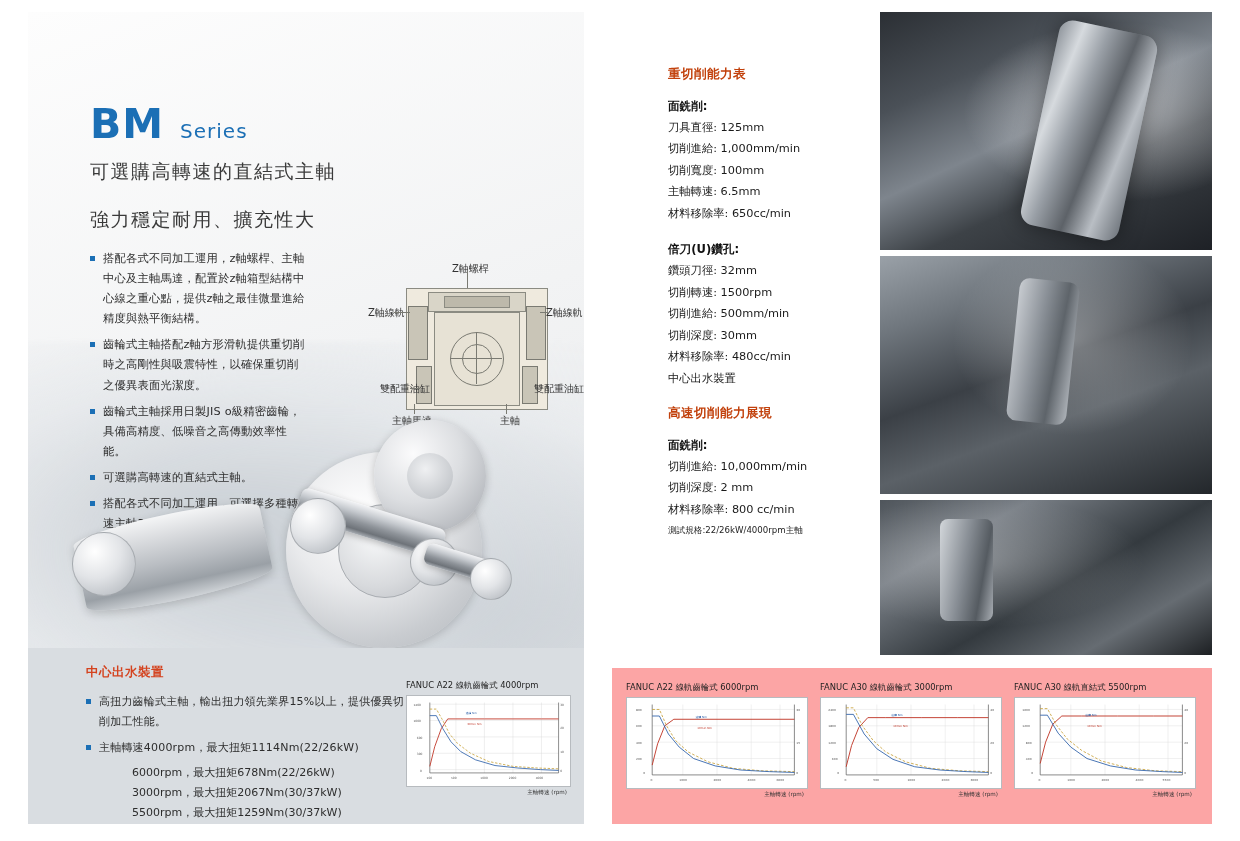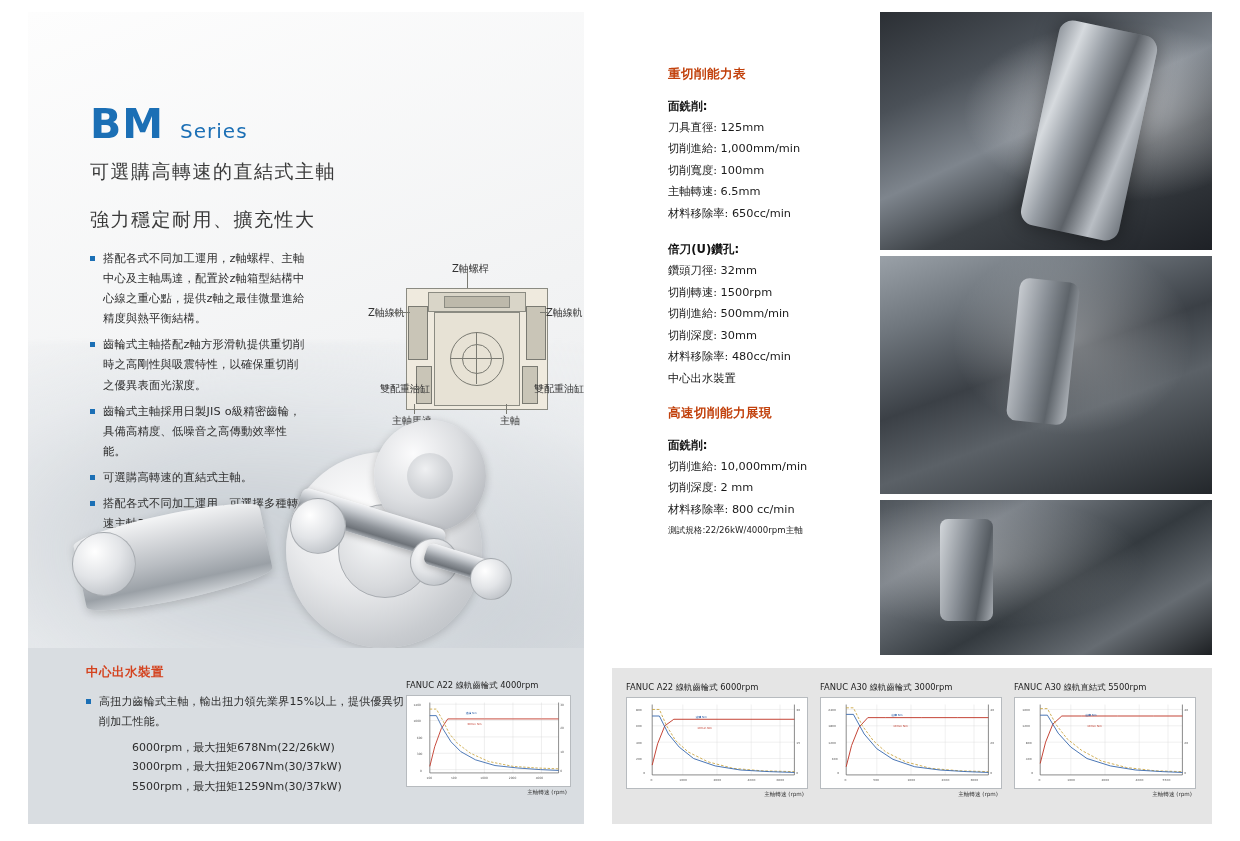--- a/index.html
+++ b/index.html
@@ -347,21 +347,21 @@
     background: linear-gradient(100deg, #d3d7db 0%, #878d94 45%, #555b61 75%, #a9aeb4 100%);
   }
 
   
   .charts-panel {
     position: absolute;
     left: 612px;
     top: 668px;
     width: 600px;
     height: 156px;
-    background: #e5e5e5;
+    background: #fca5a5;
   }
   .chart-cell {
     position: absolute;
     top: 14px;
     width: 182px;
     height: 130px;
   }
   .chart-cell.c1 { left: 14px; }
   .chart-cell.c2 { left: 208px; }
   .chart-cell.c3 { left: 402px; }
@@ -450,20 +450,21 @@
       <div class="sleeve" style="left:292px; top:146px; width:40px; height:40px;"></div>
       <div class="cyl" style="left:-100px; top:102px; width:190px; height:86px; transform:rotate(-12deg);"></div>
       <div class="sleeve" style="left:-106px; top:120px; width:62px; height:62px;"></div>
     </div>
   </div>
 
   <div class="torque-section">
     <div class="torque-title">中心出水裝置</div>
     <div class="torque-bullets">
       <div class="bullet">高扭力齒輪式主軸，輸出扭力領先業界15%以上，提供優異切削加工性能。</div>
+      <div class="bullet">主軸轉速4000rpm，最大扭矩1114Nm(22/26kW)</div>
       <div class="tb-indent">6000rpm，最大扭矩678Nm(22/26kW)</div>
       <div class="tb-indent">3000rpm，最大扭矩2067Nm(30/37kW)</div>
       <div class="tb-indent">5500rpm，最大扭矩1259Nm(30/37kW)</div>
     </div>
 
     <div class="chart-left">
       <div class="chart-cap">FANUC A22 線軌齒輪式 4000rpm</div>
       <div class="plot">
         <svg viewBox="0 0 200 110" preserveAspectRatio="none">
           <g stroke="#d7d7d7" stroke-width="0.5">

